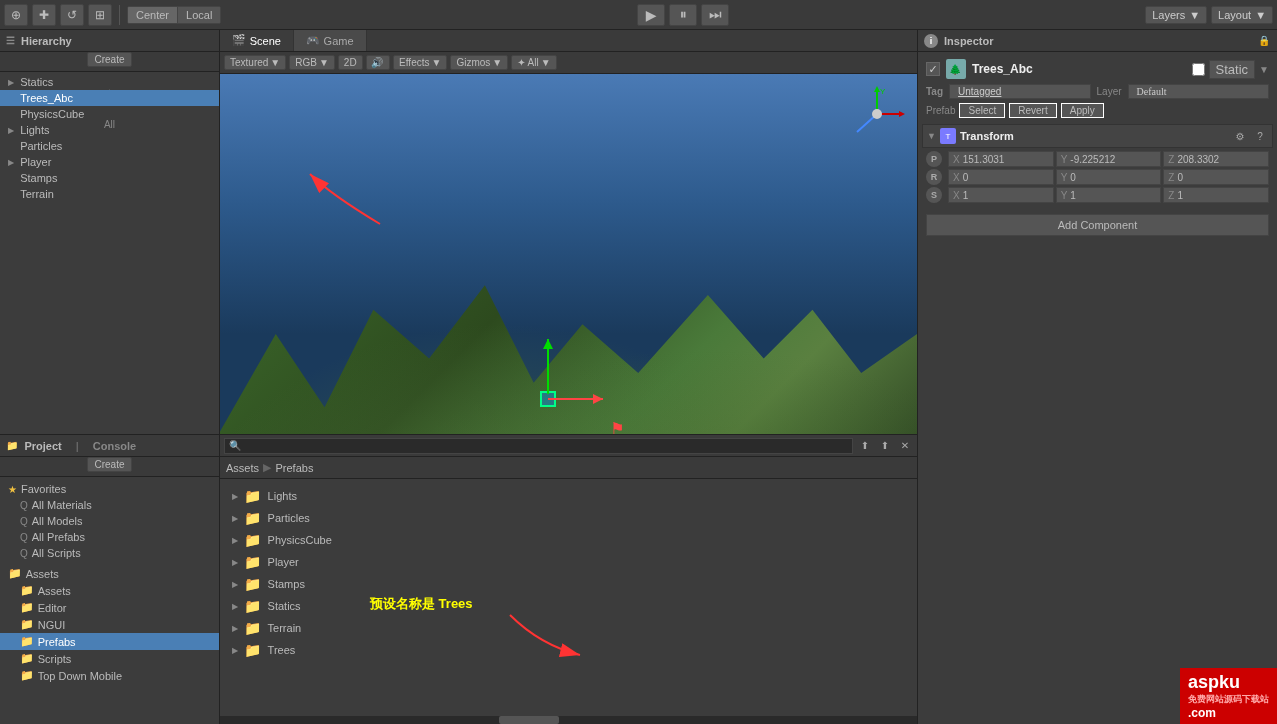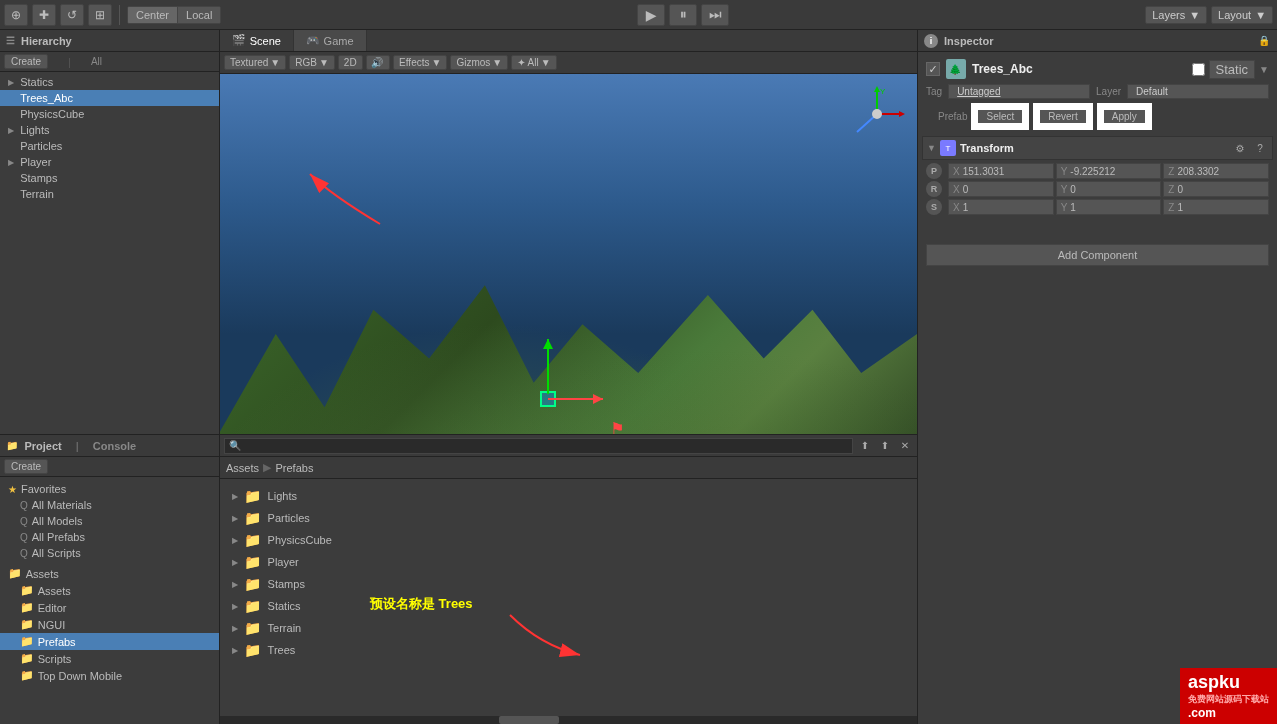--- a/index.html
+++ b/index.html
@@ -127,22 +127,23 @@
     .panel-header-icon {
       font-size: 10px;
       color: #888;
     }
     .hierarchy-toolbar {
       height: 20px;
       background: #3a3a3a;
       border-bottom: 1px solid #222;
       display: flex;
       align-items: center;
-      padding: 0 4px;
+      padding: 0 12px;
       gap: 20px;
+      flex-direction: column;
     }
     .create-btn {
       background: #555;
       border: 1px solid #444;
       color: #bbb;
       padding: 1px 6px;
       font-size: 10px;
       cursor: pointer;
       border-radius: 2px;
     }
@@ -378,49 +379,49 @@
       color: #bbb;
       cursor: pointer;
     }
     .tag-layer-row {
       display: flex;
       align-items: center;
       padding: 2px 4px;
       gap: 6px;
       font-size: 10px;
     }
-    .tag-label { color: #888; }
+    .tag-label { color: #888; font-weight: bold; }
     .tag-value {
       background: #555;
       border: 1px solid #444;
       padding: 1px 8px;
       cursor: pointer;
       flex: 1;
       text-decoration: underline;
     }
     .layer-label { color: #888; }
     .layer-value {
       background: #555;
       border: 1px solid #444;
       padding: 1px 8px;
       cursor: pointer;
       flex: 1;
+      font-family: Liberation Serif, serif;
     }
     .prefab-row {
       display: flex;
       align-items: center;
       padding: 2px 4px;
       gap: 4px;
       font-size: 10px;
-      margin-left: 12px;
     }
     .prefab-label { color: #888; }
     .prefab-btn {
       background: #555;
-      border: 7px solid #ffffff;
+      border: 1px solid #ffffff;
       padding: 1px 8px;
       cursor: pointer;
       color: #bbb;
       font-size: 10px;
     }
     .component-header {
       display: flex;
       align-items: center;
       padding: 3px 4px;
       background: #444;
@@ -482,21 +483,21 @@
       color: #bbb;
       font-size: 10px;
       display: flex;
       align-items: center;
     }
     .transform-field span.axis {
       color: #888;
       margin-right: 3px;
     }
     .add-component-btn {
-      margin: 26px 4px;
+      margin: 8px 4px;
       padding: 4px;
       background: #555;
       border: 1px solid #444;
       text-align: center;
       cursor: pointer;
       color: #bbb;
       font-size: 11px;
     }
 
     

